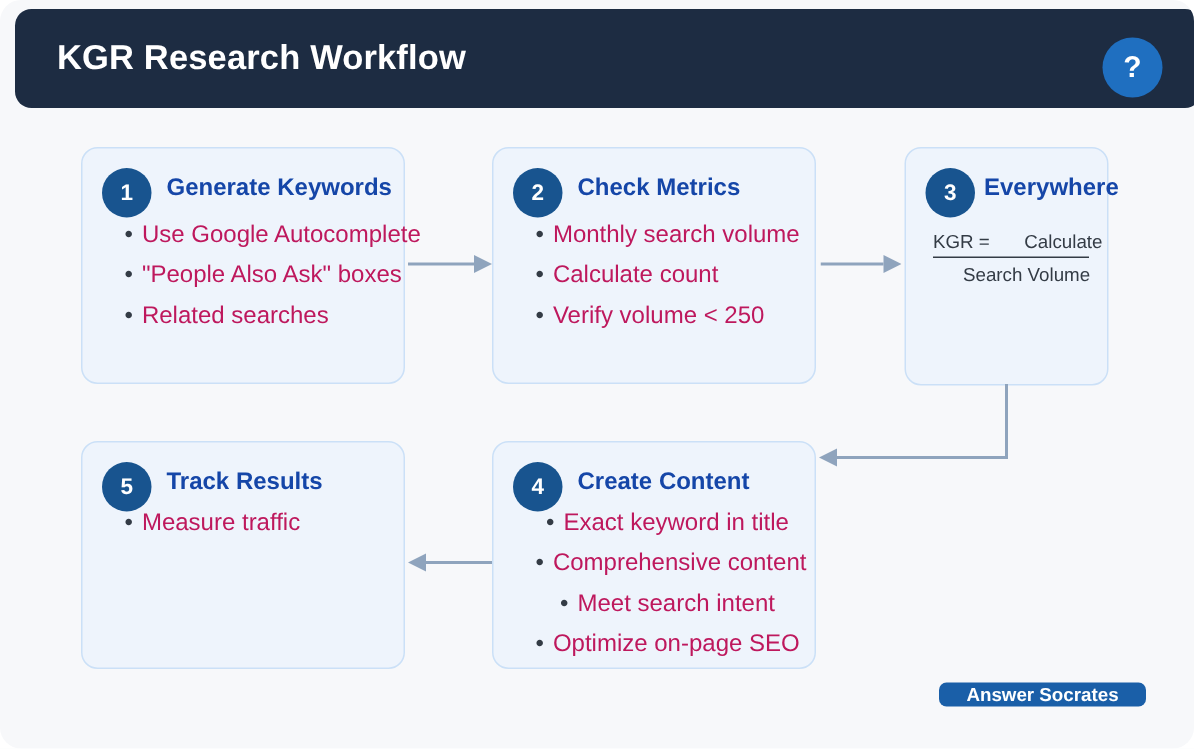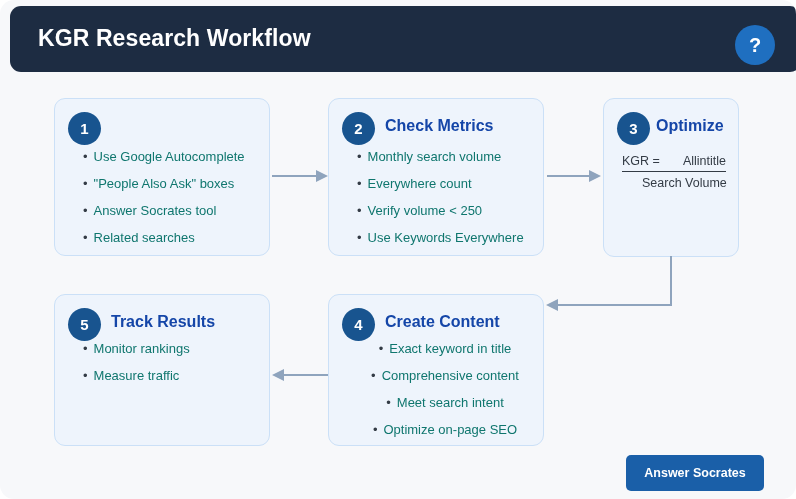--- a/index.html
+++ b/index.html
@@ -92,22 +92,22 @@
   .card-list {
     position: absolute;
     left: 28px;
     top: 50px;
     right: 10px;
     margin: 0;
     padding: 0;
     list-style: none;
   }
   .card-list li {
-    font-size: 13px;
-    color: #0f766e;
+    font-size: 16px;
+    color: #be185d;
     line-height: 15px;
     margin-bottom: 12px;
     white-space: nowrap;
   }
   .card-list li::before {
     content: "\2022";
     margin-right: 6px;
     color: #333b45;
   }
   
@@ -132,21 +132,21 @@
     margin-left: 20px;
   }
   
   .connector { position: absolute; }
   
   #answer-socrates-button {
     position: absolute;
     left: 626px;
     top: 455px;
     width: 138px;
-    height: 36px;
+    height: 16px;
     background: #1a5fa8;
     border-radius: 5px;
     color: #ffffff;
     font-size: 12.5px;
     font-weight: bold;
     display: flex;
     align-items: center;
     justify-content: center;
     cursor: pointer;
   }
@@ -156,66 +156,64 @@
 
 <div id="page">
 
   <div id="header-bar">
     <div id="header-title">KGR Research Workflow</div>
     <div id="help-button">?</div>
   </div>
 
   <div class="card" style="left:54px; top:98px; width:216px; height:158px;">
     <div class="card-num">1</div>
+    <div class="card-title">Generate Keywords</div>
     <ul class="card-list">
       <li>Use Google Autocomplete</li>
       <li>"People Also Ask" boxes</li>
-      <li>Answer Socrates tool</li>
       <li>Related searches</li>
     </ul>
   </div>
 
   <div class="card" style="left:328px; top:98px; width:216px; height:158px;">
     <div class="card-num">2</div>
     <div class="card-title">Check Metrics</div>
     <ul class="card-list">
       <li>Monthly search volume</li>
-      <li>Everywhere count</li>
+      <li>Calculate count</li>
       <li>Verify volume &lt; 250</li>
-      <li>Use Keywords Everywhere</li>
     </ul>
   </div>
 
   <div class="card" style="left:603px; top:98px; width:136px; height:159px;">
     <div class="card-num">3</div>
-    <div class="card-title" style="left:52px; top:18px;">Optimize</div>
+    <div class="card-title" style="left:52px; top:18px;">Everywhere</div>
     <div id="formula">
       <div id="formula-top">
-        <span id="formula-lead">KGR =</span><span>Allintitle</span>
+        <span id="formula-lead">KGR =</span><span>Calculate</span>
       </div>
       <div id="formula-bottom">Search Volume</div>
     </div>
   </div>
 
   <div class="card" style="left:328px; top:294px; width:216px; height:152px;">
     <div class="card-num">4</div>
     <div class="card-title">Create Content</div>
     <ul class="card-list" style="top:46px;text-align:center;">
       <li>Exact keyword in title</li>
       <li>Comprehensive content</li>
       <li>Meet search intent</li>
       <li>Optimize on-page SEO</li>
     </ul>
   </div>
 
   <div class="card" style="left:54px; top:294px; width:216px; height:152px;">
     <div class="card-num">5</div>
     <div class="card-title">Track Results</div>
     <ul class="card-list" style="top:46px;">
-      <li>Monitor rankings</li>
       <li>Measure traffic</li>
     </ul>
   </div>
 
   <svg class="connector" style="left:272px; top:165px;" width="56" height="22" viewBox="0 0 56 22">
     <line x1="0" y1="11" x2="44" y2="11" stroke="#8fa4bd" stroke-width="2"></line>
     <polygon points="44,5 56,11 44,17" fill="#8fa4bd"></polygon>
   </svg>
 
   <svg class="connector" style="left:547px; top:165px;" width="54" height="22" viewBox="0 0 54 22">

